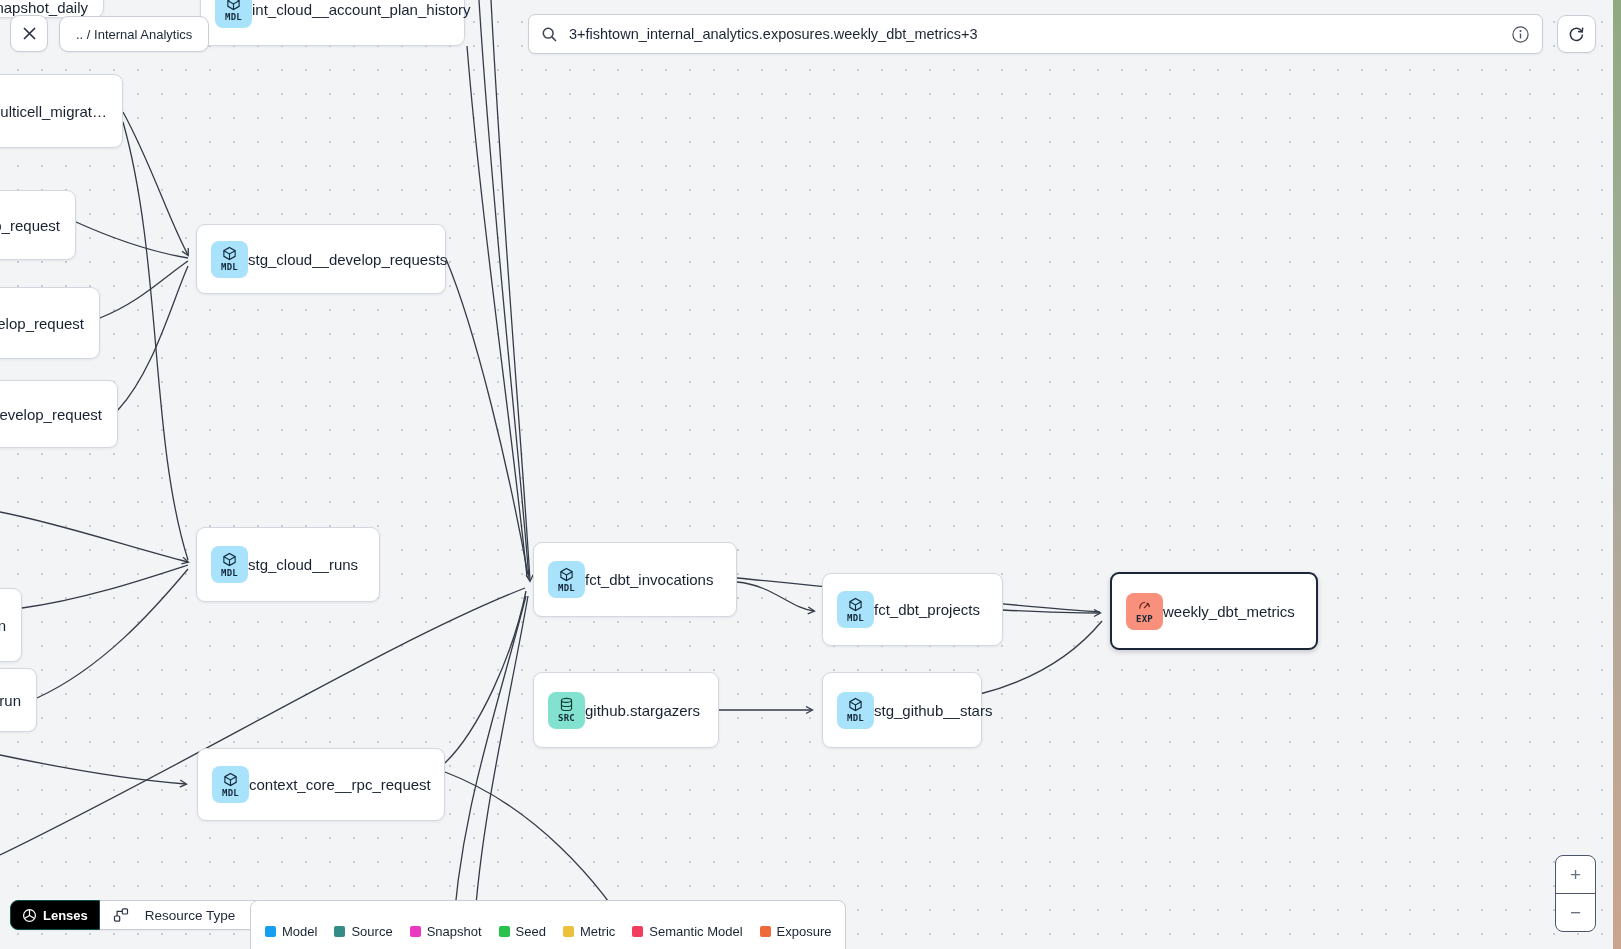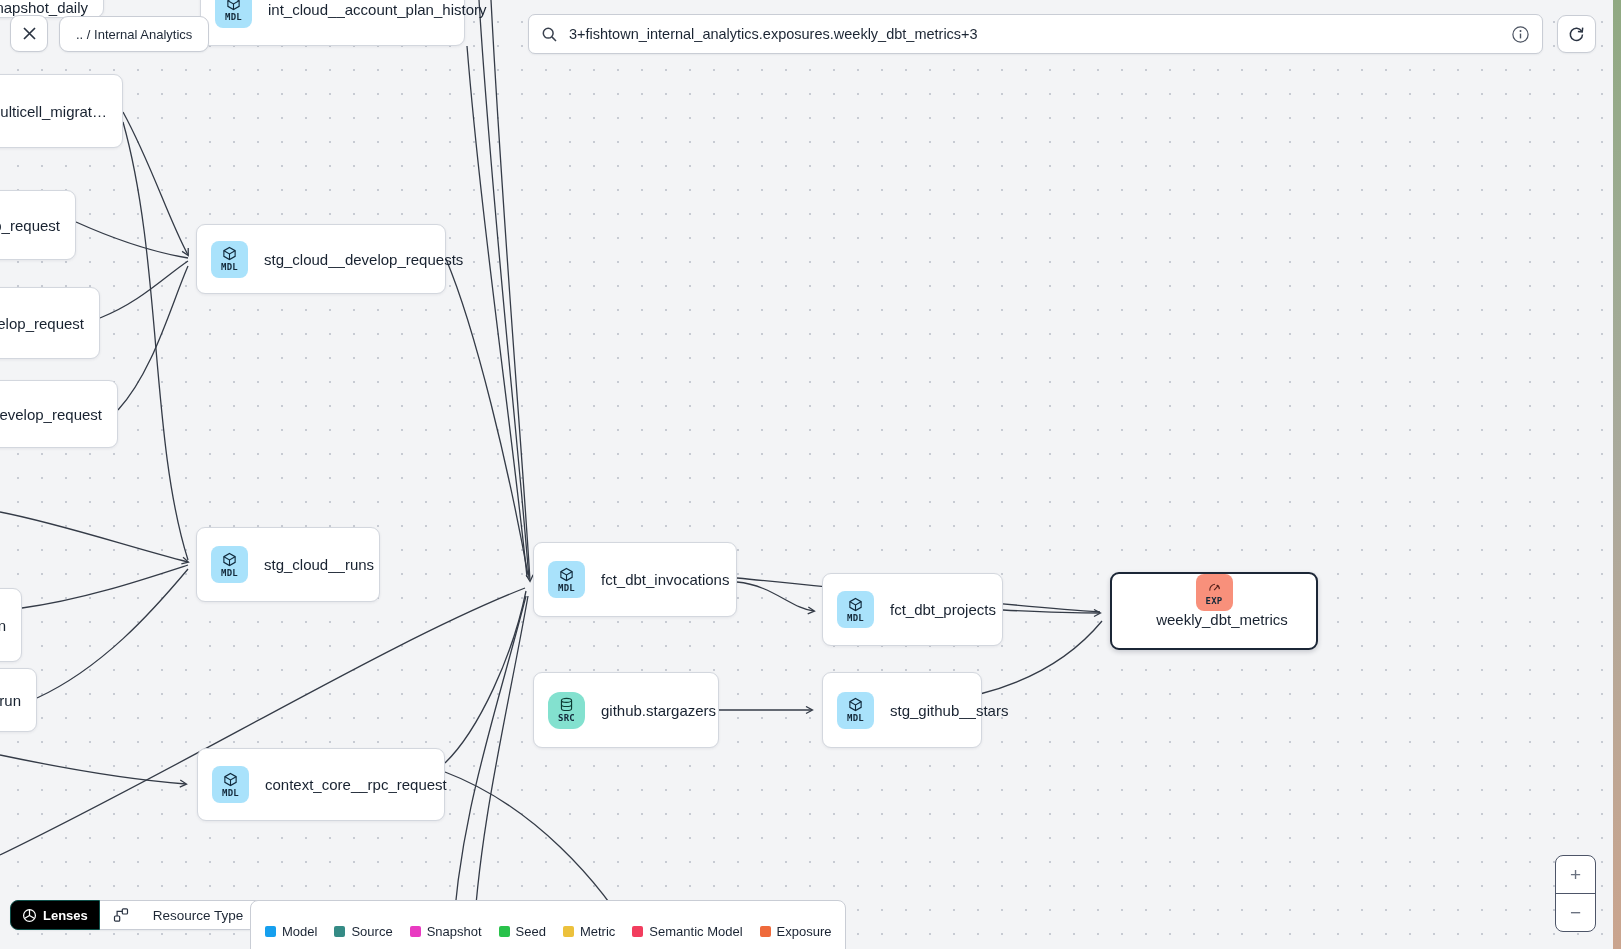--- a/index.html
+++ b/index.html
@@ -18,40 +18,40 @@
     display:flex;align-items:center;padding:0 14px;box-sizing:border-box;
     box-shadow:0 1px 3px rgba(23,32,52,.07);
   }
   .node.selected{border:2px solid #1b2636;box-shadow:0 2px 5px rgba(23,32,52,.2);}
   .node .badge{
     width:37px;height:37px;border-radius:8px;flex:none;
     display:flex;flex-direction:column;align-items:center;justify-content:center;
   }
   .node .badge svg{display:block;}
   .node .abbr{font:700 9px "DejaVu Sans Mono",monospace;color:#13293a;letter-spacing:.3px;margin-top:1px;}
-  .node .nlabel{margin-left:16px;font-size:15px;color:#182230;white-space:nowrap;}
+  .node .nlabel{margin-left:0;font-size:15px;color:#182230;white-space:nowrap;}
   .node.cut{justify-content:flex-end;padding-right:15px;}
   .node.cut .nlabel{margin-left:0;}
   .node.cutb{align-items:flex-end;padding-bottom:1px;}
   
   .chrome{position:absolute;background:#fff;border:1px solid #c9cdd5;border-radius:9px;
     box-shadow:0 1px 2px rgba(23,32,52,.06);box-sizing:border-box;display:flex;align-items:center;}
   #close-btn{left:10px;top:15px;width:38px;height:37px;justify-content:center;cursor:pointer;}
   #breadcrumb{left:59px;top:16px;height:36px;padding:0 16px;font-size:13px;color:#1d2735;justify-content:center;}
   #search-bar{left:528px;top:14px;width:1015px;height:40px;border-radius:7px;padding:0 12px;}
   #search-input{border:none;outline:none;flex:1;font-size:14.5px;color:#1b2533;margin-left:9px;
     font-family:"Liberation Sans",sans-serif;background:transparent;}
   #refresh-btn{left:1557px;top:15px;width:39px;height:38px;justify-content:center;cursor:pointer;}
   
   #lens-group{position:absolute;left:10px;top:900px;height:30px;display:flex;
     border-radius:9px;box-shadow:0 1px 2px rgba(23,32,52,.06);}
   #lenses-btn{background:#000000;color:#fff;border:1px solid #0e4f49;border-radius:8px 0 0 8px;
     display:flex;align-items:center;gap:6px;padding:0 11px;font-size:13px;font-weight:700;cursor:pointer;}
   #resource-type-btn{background:#fff;border:1px solid #c9cdd5;border-left:none;border-radius:0 8px 8px 0;
-    display:flex;align-items:center;gap:24px;padding:0 13px;font-size:13.5px;color:#1d2735;cursor:pointer;}
+    display:flex;align-items:center;gap:16px;padding:0 13px;font-size:13.5px;color:#1d2735;cursor:pointer;}
   #legend{position:absolute;left:250px;top:900px;height:30px;background:#fff;border:1px solid #c9cdd5;
     border-radius:8px;display:flex;align-items:center;gap:17px;padding:15px 14px;}
   .legend-item{display:flex;align-items:center;gap:6px;font-size:13px;color:#1a2433;}
   .legend-swatch{width:11px;height:11px;border-radius:2px;flex:none;}
   
   #zoom-controls{position:absolute;left:1555px;top:855px;width:41px;height:77px;background:#fff;
     border:1px solid #4d5568;border-radius:8px;box-sizing:border-box;display:flex;flex-direction:column;}
   #zoom-controls .zbtn{flex:1;display:flex;align-items:center;justify-content:center;
     font-size:19px;color:#6b7280;cursor:pointer;user-select:none;}
   #zoom-in{border-bottom:1px solid #4d5568;}
@@ -165,34 +165,34 @@
       <span class="badge" style="background: rgb(169, 226, 251);">
         <svg width="15" height="15" viewBox="0 0 16 16" fill="none" stroke="#10293b" stroke-width="1.2">
           <path d="M8 1.5 L14 5 V11 L8 14.5 L2 11 V5 Z"></path>
           <path d="M2 5 L8 8.5 L14 5"></path>
           <path d="M8 8.5 V14.5"></path>
         </svg>
         <span class="abbr">MDL</span>
       </span>
       <span class="nlabel">fct_dbt_projects</span>
     </div>
-    <div class="node selected" style="left: 1110px; top: 572px; width: 208px; height: 78px; flex-direction: column;">
+    <div class="node selected" style="left: 1110px; top: 572px; width: 208px; height: 78px;">
       <span class="badge" style="background: rgb(248, 144, 123);">
         <svg width="15" height="15" viewBox="0 0 16 16" fill="none" stroke="#57201a" stroke-width="1.2">
           <path d="M3 11.4 A6 6 0 0 1 8.5 4.6"></path>
           <path d="M11 5.3 A6 6 0 0 1 13 11.4" stroke-dasharray="5 2.2"></path>
           <path d="M7.6 10.8 L12 5.9"></path>
           <path d="M12 5.9 l-2 .3"></path>
         </svg>
         <span class="abbr">EXP</span>
       </span>
       <span class="nlabel">weekly_dbt_metrics</span>
     </div>
     <div class="node" style="left: 533px; top: 672px; width: 186px; height: 76px;">
-      <span class="badge" style="background: rgb(131, 225, 207); border-radius: 12px;">
+      <span class="badge" style="background: rgb(131, 225, 207);">
         <svg width="15" height="15" viewBox="0 0 16 16" fill="none" stroke="#0c3b33" stroke-width="1.2">
           <ellipse cx="8" cy="3.6" rx="5.4" ry="2.1"></ellipse>
           <path d="M2.6 3.6 V12.2 c0 1.2 2.4 2.2 5.4 2.2 s5.4-1 5.4-2.2 V3.6"></path>
           <path d="M2.6 7.9 c0 1.2 2.4 2.2 5.4 2.2 s5.4-1 5.4-2.2"></path>
         </svg>
         <span class="abbr">SRC</span>
       </span>
       <span class="nlabel">github.stargazers</span>
     </div>
     <div class="node" style="left: 822px; top: 672px; width: 160px; height: 76px;">

